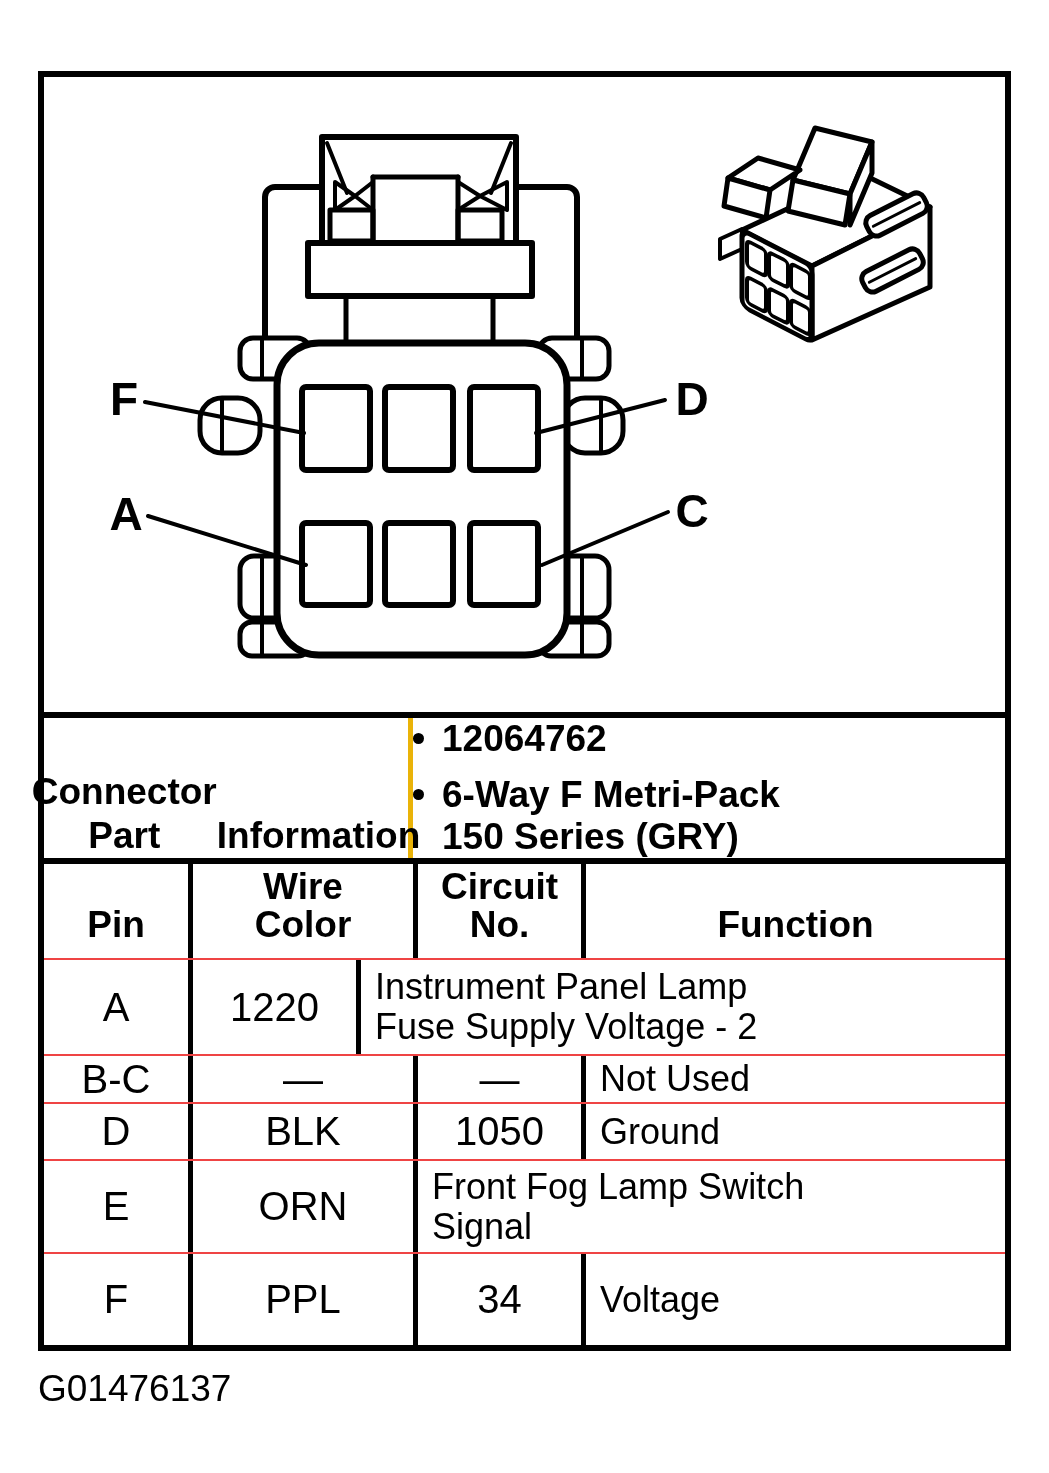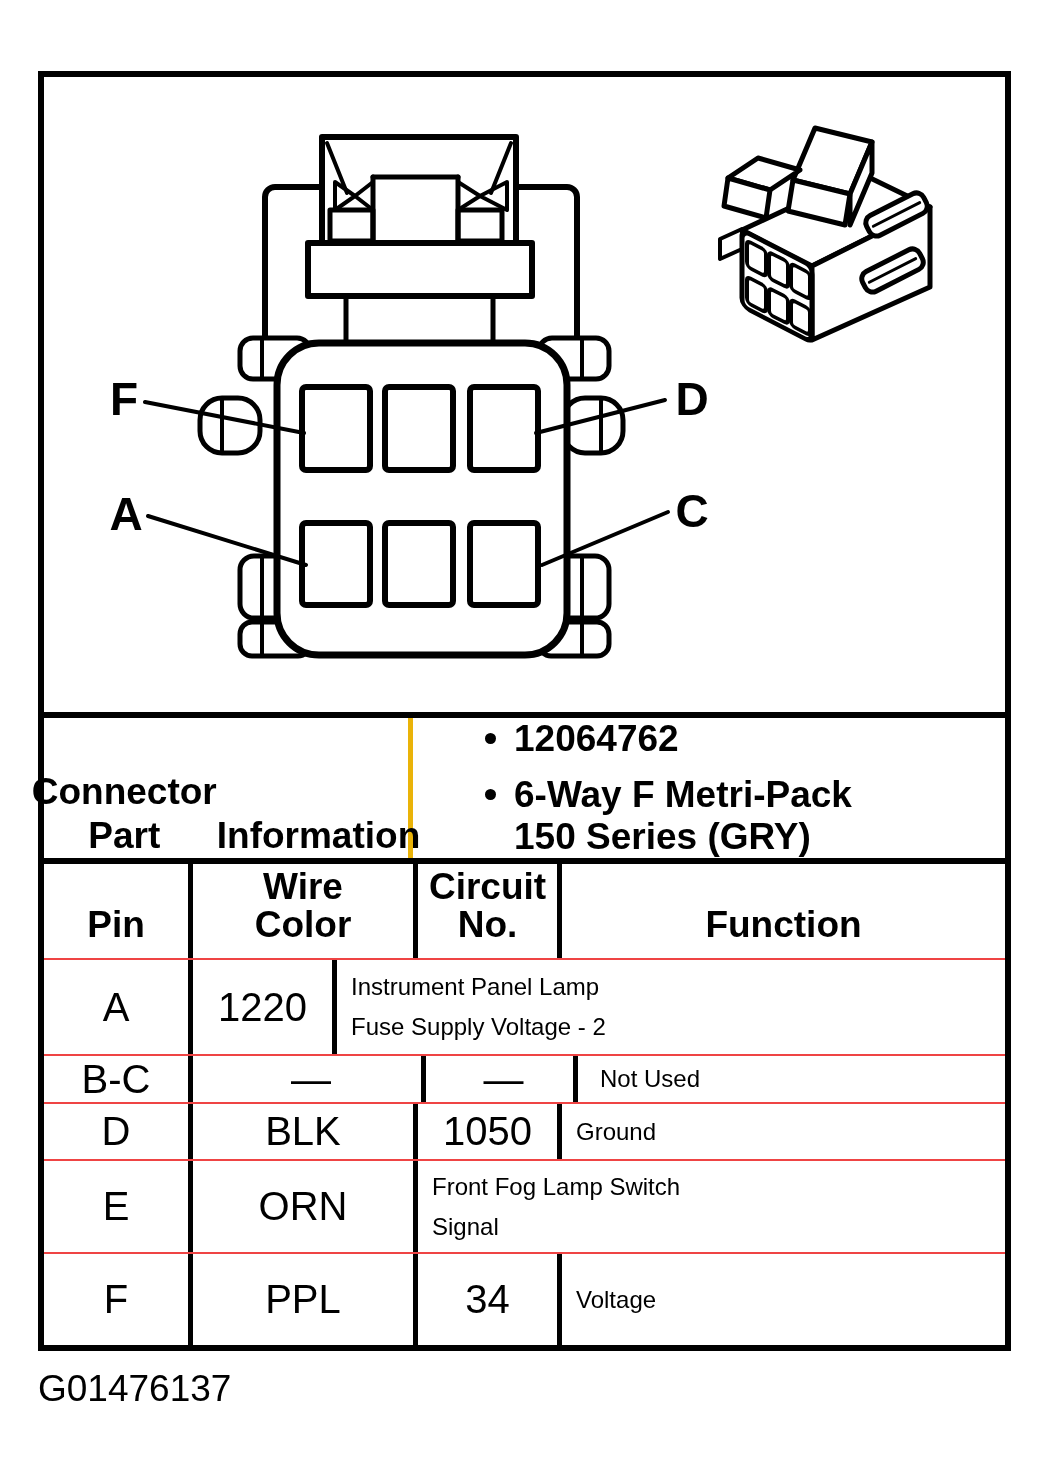--- a/index.html
+++ b/index.html
@@ -16,45 +16,45 @@
   .diagram-panel svg { display:block; }
 
   .partinfo { height:146px; border-bottom:6px solid #000; display:flex; }
   .partinfo-left {
     width:369px; border-right:5px solid #eab308; display:flex; flex-direction:row;
     align-items:flex-end; justify-content:center; font-weight:bold; font-size:37px; line-height:44px;
     text-align:center;
   }
   .partinfo-right {
     flex:1; display:flex; flex-direction:column; justify-content:space-between;
-    padding-left:72px; gap:14px;
+    gap:14px;
   }
   .bullet-item { display:flex; }
   .bullet-dot { width:11px; height:11px; border-radius:50%; background:#000; margin-top:15px; margin-right:18px; flex:none; }
   .bullet-text { font-weight:bold; font-size:37px; line-height:42px; }
 
   .trow { display:flex; border-bottom:2px solid #ef4444; }
   .trow.last { border-bottom:none; }
   .cell {
     border-right:5px solid #000; display:flex; align-items:center; justify-content:center;
     font-size:40px; text-align:center;
   }
   .c-pin  { width:149px; }
   .c-wire { width:225px; }
-  .c-circ { width:144px; }
+  .c-circ { width:168px; }
   .c-func { flex:1; border-right:none; }
   .hrow .cell {
     font-weight:bold; font-size:37px; line-height:38px;
     flex-direction:column; justify-content:flex-end; padding-bottom:14px;
   }
   .func-cell {
     flex-direction:column; align-items:flex-start; justify-content:center;
-    padding-left:14px; font-size:24px; line-height:40px; text-align:left;
-  }
-  .r-h96 { height:96px; } .r-h48 { height:48px;gap:8px; } .r-h57 { height:57px; }
+    padding-left:14px; font-size:36px; line-height:40px; text-align:left;
+  }
+  .r-h96 { height:96px; } .r-h48 { height:48px; } .r-h57 { height:57px; }
   .r-h93 { height:93px; } .r-h91 { height:91px; }
 
   .footer-code { position:absolute; left:38px; top:1368px; font-size:37px;text-align:right; }
 </style>
 </head>
 <body>
 
 <div class="page">
   <div class="frame">
 

